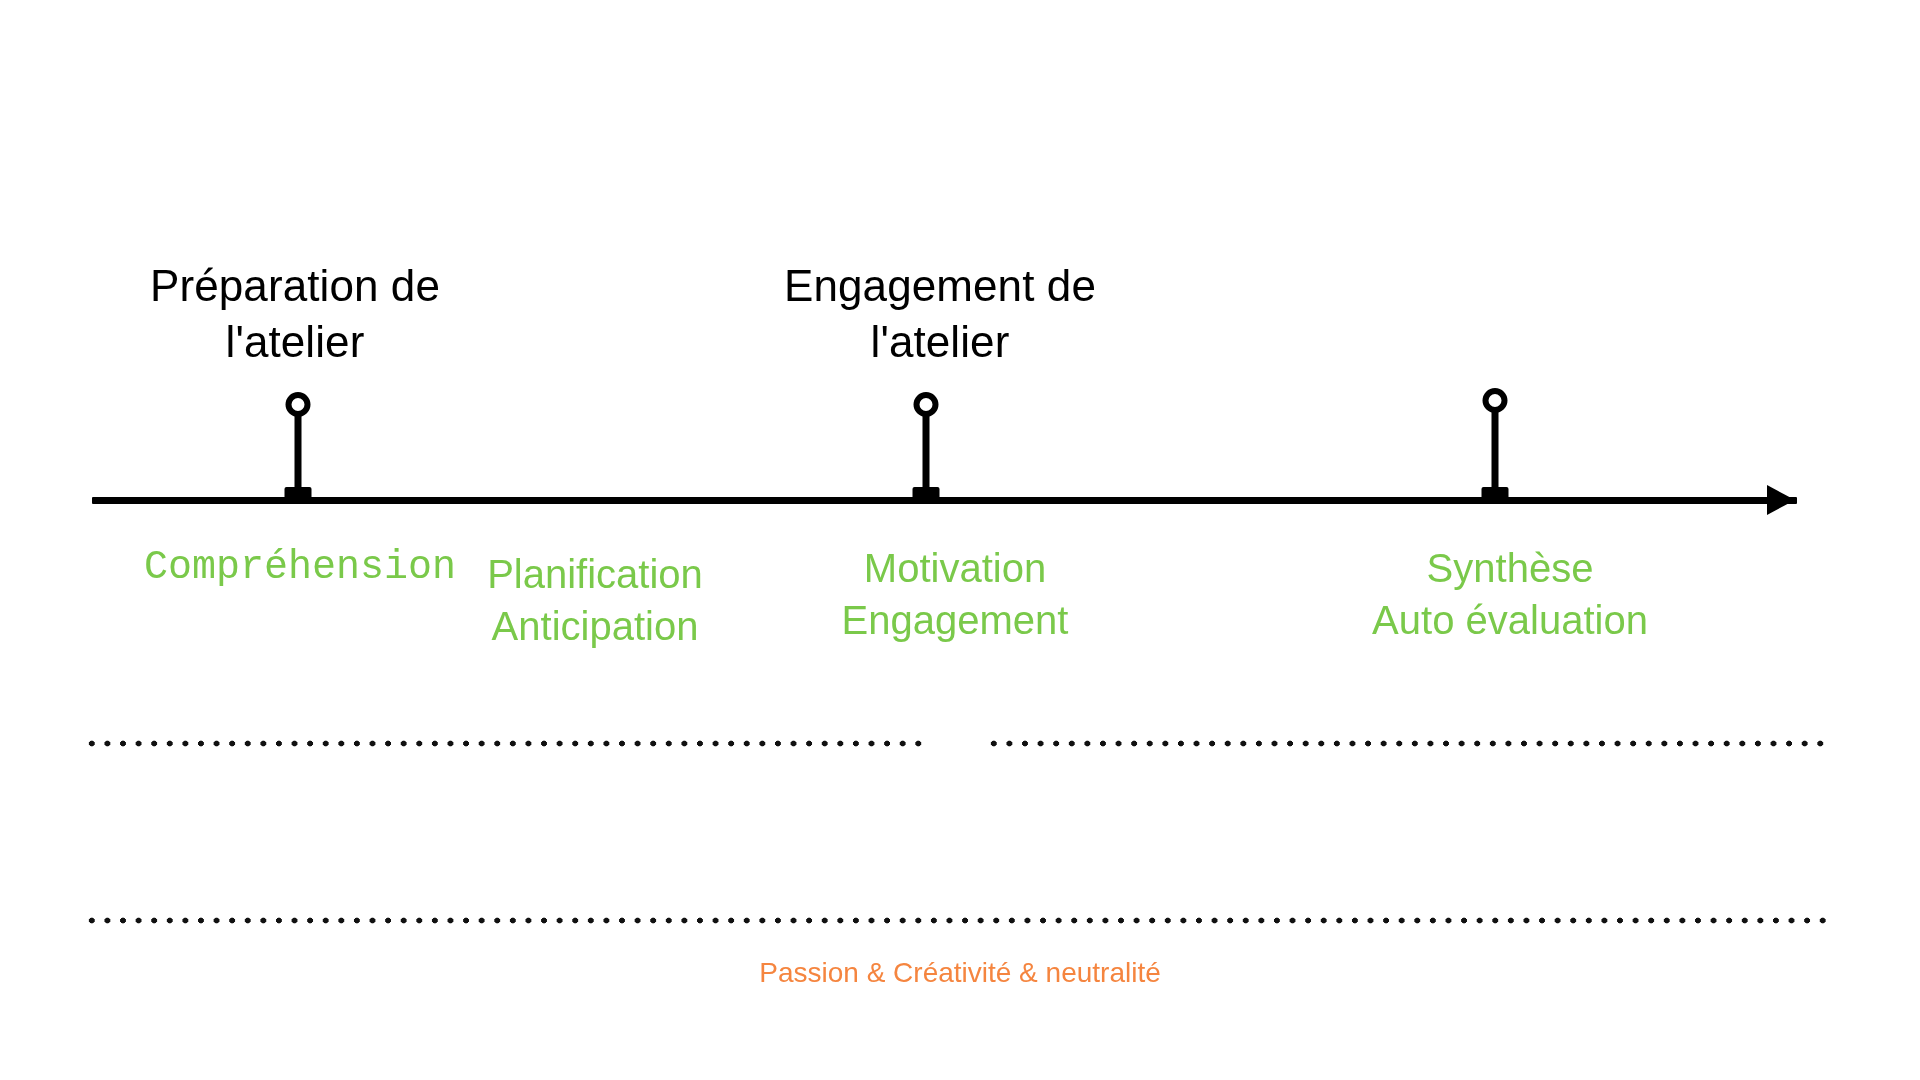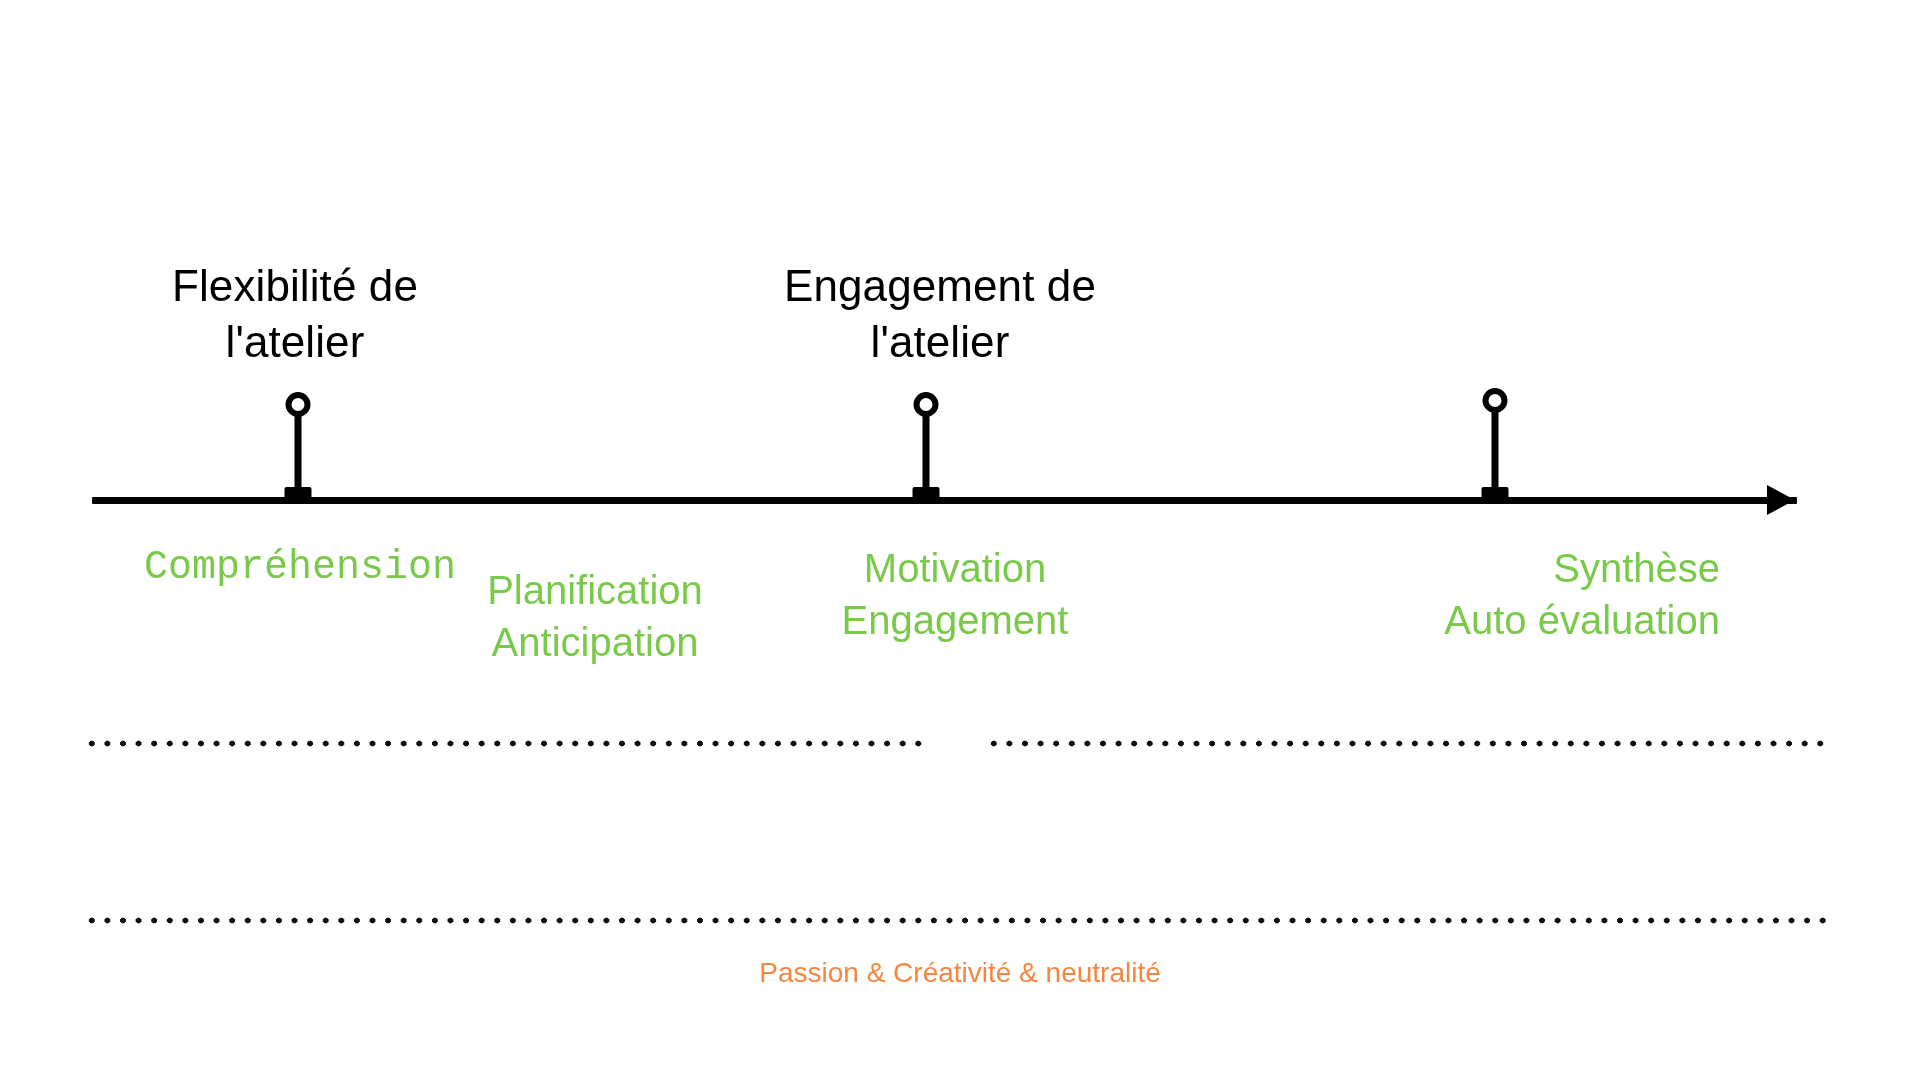--- a/index.html
+++ b/index.html
@@ -113,21 +113,21 @@
     background-size: 15.6px 9px;
     background-repeat: repeat-x;
     background-position: 0 50%;
   }
 </style>
 </head>
 <body>
 
 <div id="canvas">
 
-  <div class="phase-label" style="left:80px; top:258px; width:430px;">Flexibilité de
+  <div class="phase-label" style="left:80px; top:258px; width:430px;">Préparation de
 l'atelier</div>
 
   <div class="phase-label" style="left:725px; top:258px; width:430px;">Engagement de
 l'atelier</div>
 
 
   <div class="axis-line" style="left:92px; top:497px; width:1705px;"></div>
 
   <div class="axis-arrow" style="left:1767px; top:485px;"></div>
 
@@ -144,27 +144,27 @@
   </div>
 
   <div class="marker" style="left:1471px; top:388px; width:48px; height:116px;">
     <div class="knob"></div>
     <div class="stem" style="top:22px; height:90px;"></div>
     <div class="base" style="top:99px;"></div>
   </div>
 
   <div class="skill-green" style="left:90px; top:542px; width:420px;font-family:Liberation Mono, monospace;">Compréhension</div>
 
-  <div class="skill-green" style="left:420px; top:548px; width:350px;margin-top:16px;">Planification
+  <div class="skill-green" style="left:420px; top:548px; width:350px;">Planification
 Anticipation</div>
 
   <div class="skill-green" style="left:770px; top:542px; width:370px;">Motivation
 Engagement</div>
 
-  <div class="skill-green" style="left:1300px; top:542px; width:420px;text-align:right;">Synthèse
+  <div class="skill-green" style="left:1300px; top:542px; width:420px;">Synthèse
 Auto évaluation</div>
 
   <div class="dotted-rule" style="left:84px; top:739px; width:838px;"></div>
 
   <div class="dotted-rule" style="left:986px; top:739px; width:842px;"></div>
 
 
 
   <div class="dotted-rule" style="left:84px; top:916px; width:1744px;"></div>
 

